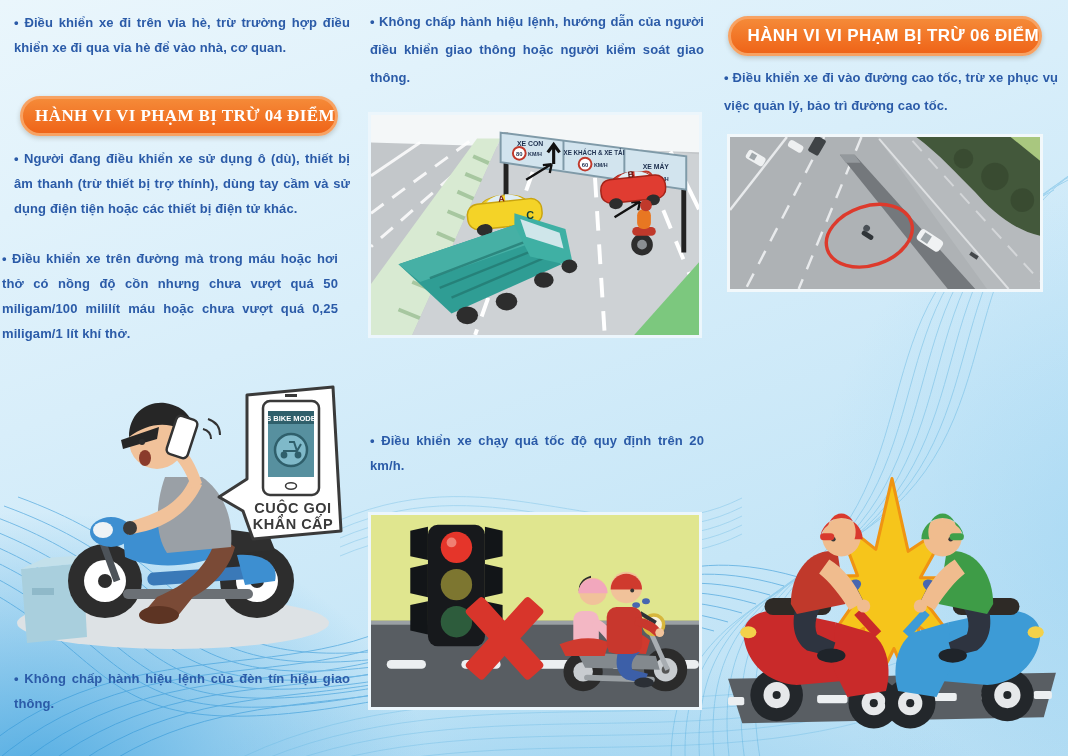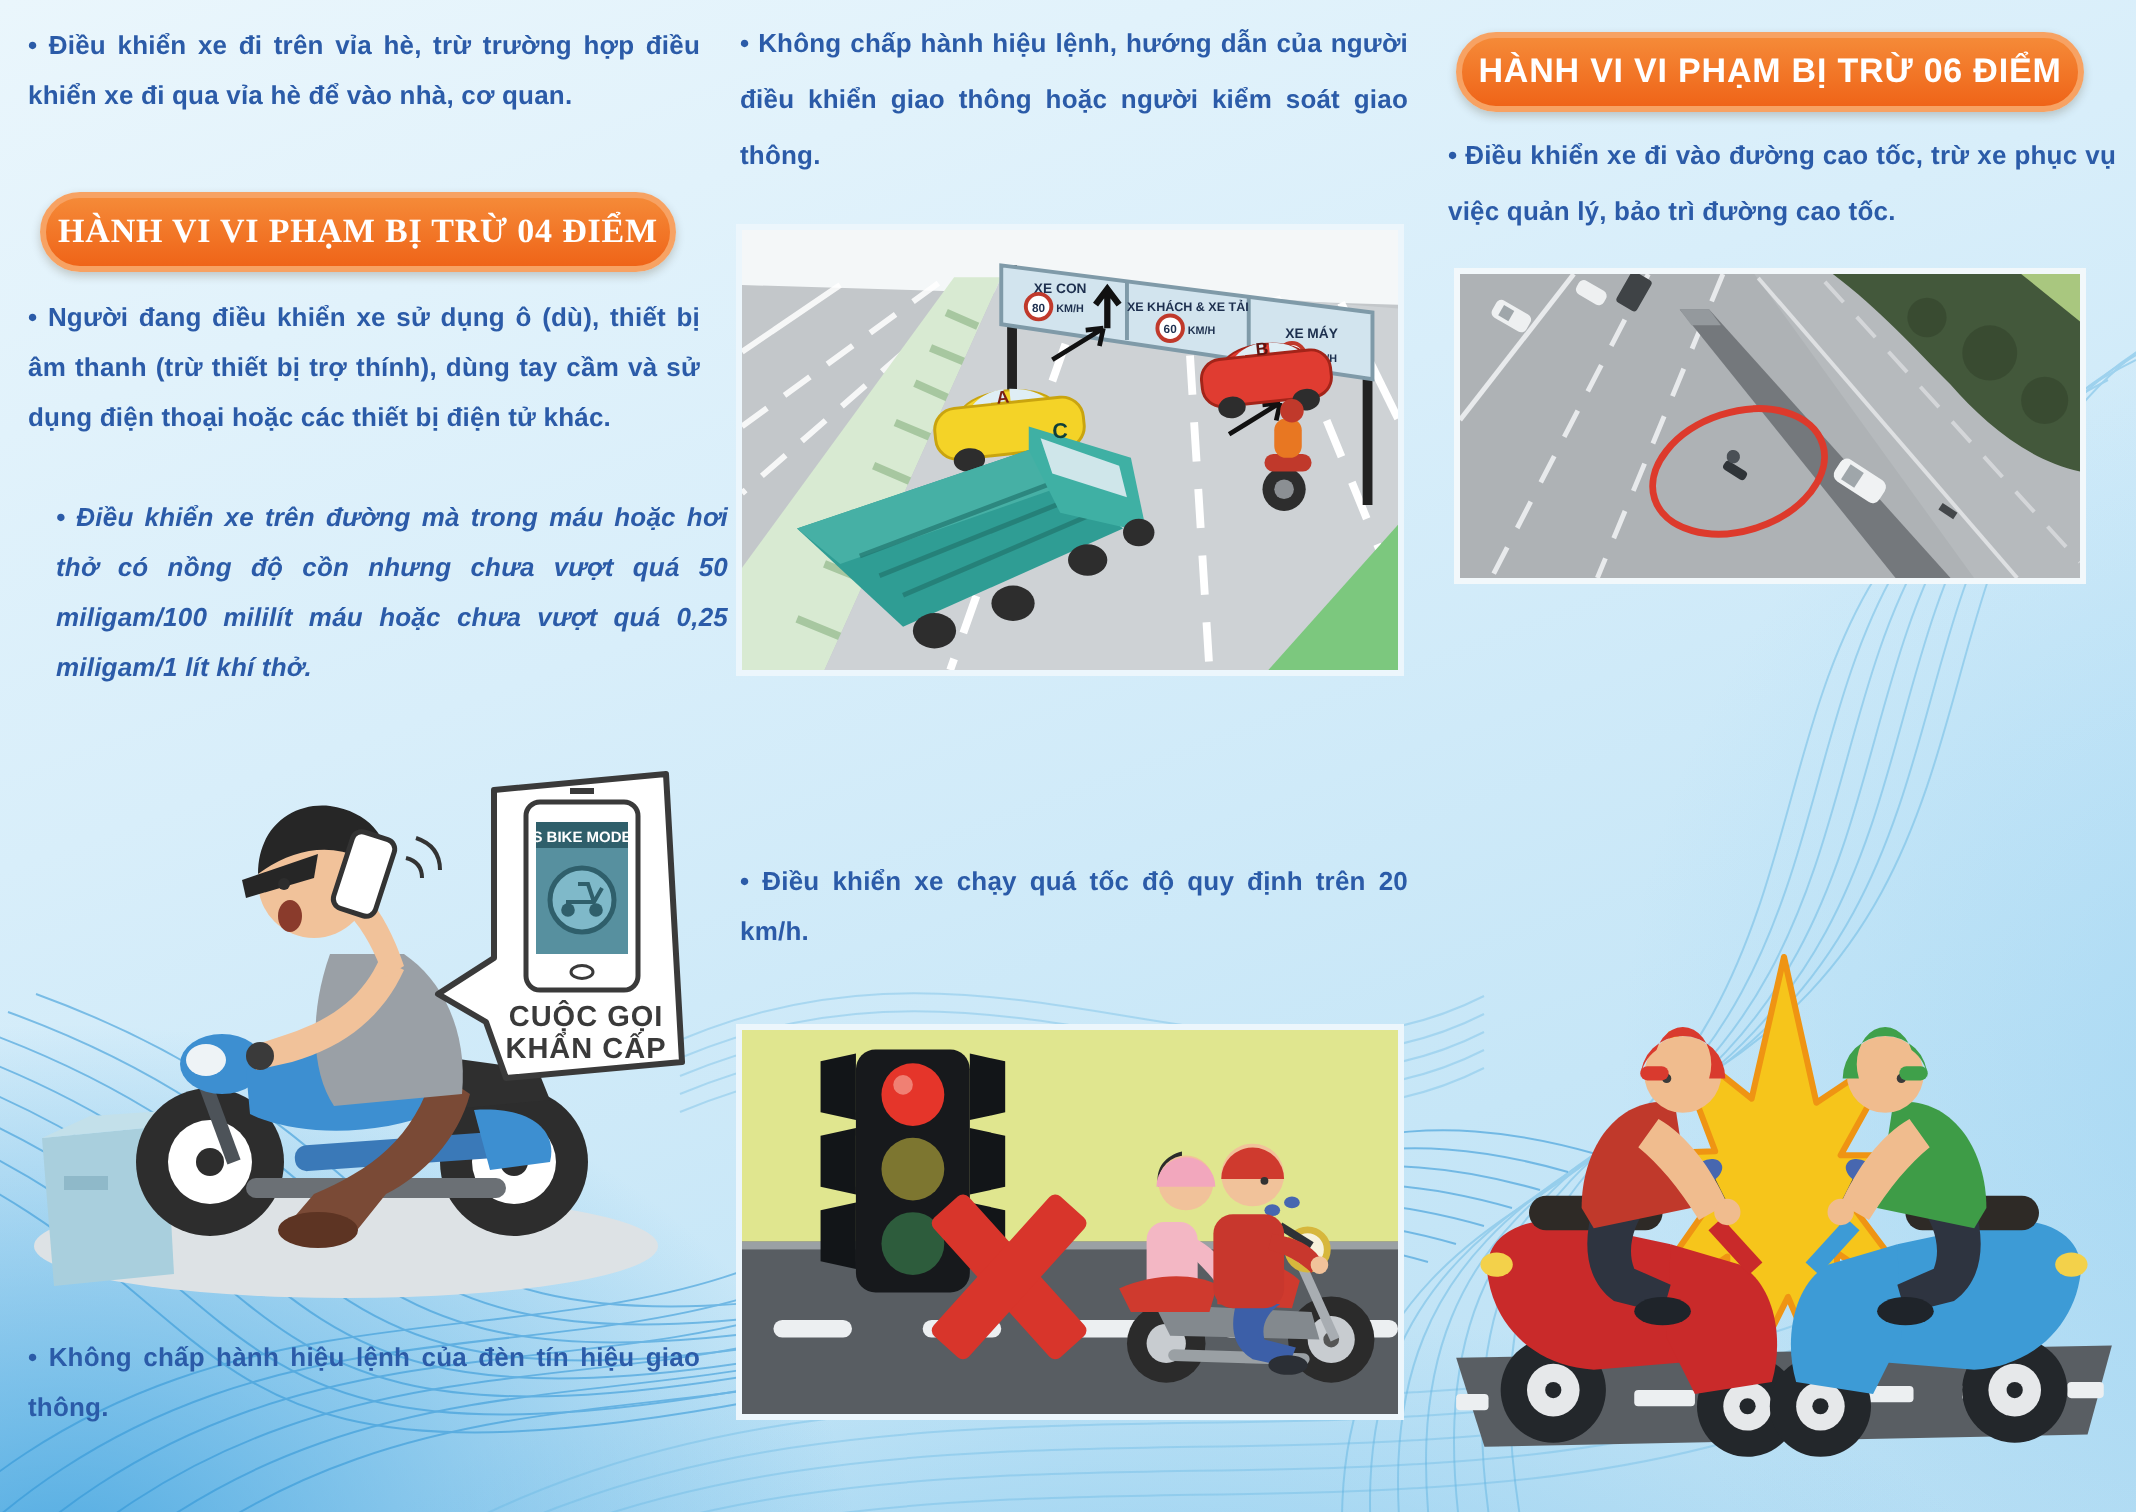--- a/index.html
+++ b/index.html
@@ -12,21 +12,21 @@
       radial-gradient(ellipse 520px 620px at 105% 72%, rgba(135,202,240,.40), rgba(135,202,240,0) 60%),
       linear-gradient(160deg,#eaf6fc 0%,#d8eefa 38%,#c6e6f7 72%,#b9dff4 100%);
   }
   .waves{position:absolute;left:0;top:0;pointer-events:none;}
   .body-text{
     position:absolute;margin:0;color:#2b5ba8;font-size:13px;line-height:25px;
     text-align:justify;font-weight:600;letter-spacing:.1px;
   }
   .lh28{line-height:28px;}
   .banner{
-    position:absolute;box-sizing:border-box;display:flex;align-items:center;justify-content:center;
+    position:absolute;box-sizing:border-box;display:flex;align-items:center;justify-content:flex-end;
     background:linear-gradient(180deg,#f58a38 0%,#f0username 0%,#ef6418 100%);
     background:linear-gradient(180deg,#f58a38 0%,#ef6418 100%);
     border:3px solid #f7a263;border-radius:26px;color:#ffffff;
     font-weight:bold;font-size:17px;letter-spacing:.4px;
     box-shadow:0 2px 5px rgba(60,40,10,.22);white-space:nowrap;
   }
   .illus{position:absolute;}
   .framed{position:absolute;box-sizing:border-box;border:3px solid #ecf6fc;background:#fff;}
   .illus svg,.framed svg{display:block;width:100%;height:100%;}
   svg text{font-family:"Liberation Sans",sans-serif;}
@@ -82,23 +82,23 @@
         <use href="#we" transform="translate(0,48)"></use>
     </g>
   </svg>
 
   <p class="body-text" style="left:14px;top:10px;width:336px;">• Điều khiển xe đi trên vỉa hè, trừ trường hợp điều khiển xe đi qua vỉa hè để vào nhà, cơ quan.</p>
 
   <div class="banner" style="left:20px;top:96px;width:318px;height:40px;font-family:Liberation Serif, serif;">
     <span>HÀNH VI VI PHẠM BỊ TRỪ 04 ĐIỂM</span>
   </div>
 
-  <p class="body-text" style="left:14px;top:146px;width:336px;">• Người đang điều khiển xe sử dụng ô (dù), thiết bị âm thanh (trừ thiết bị trợ thính), dùng tay cầm và sử dụng điện thoại hoặc các thiết bị điện tử khác.</p>
-
-  <p class="body-text" style="left:28px;top:246px;width:336px;font-style:italic;">• Điều khiển xe trên đường mà trong máu hoặc hơi thở có nồng độ cồn nhưng chưa vượt quá 50 miligam/100 mililít máu hoặc chưa vượt quá 0,25 miligam/1 lít khí thở.</p>
+  <p class="body-text" style="left:14px;top:146px;width:336px;">• Người đang điều khiển xe sử dụng ô (dù), thiết bị âm thanh (trừ thiết bị trợ thính), dùng tay cầm và sử dụng điện tiện hoặc các thiết bị điện tử khác.</p>
+
+  <p class="body-text" style="left:2px;top:246px;width:336px;">• Điều khiển xe trên đường mà trong máu hoặc hơi thở có nồng độ cồn nhưng chưa vượt quá 50 miligam/100 mililít máu hoặc chưa vượt quá 0,25 miligam/1 lít khí thở.</p>
 
   <div class="illus" style="left:5px;top:382px;width:345px;height:292px;">
     <svg viewBox="0 0 345 290">
       <ellipse cx="168" cy="240" rx="156" ry="26" fill="#dde2e5"></ellipse>
       <g>
         <polygon points="16,186 78,180 82,254 22,260" fill="#a9cfdd"></polygon>
         <polygon points="16,186 40,175 100,171 78,180" fill="#c3e0ea"></polygon>
         <rect x="27" y="205" width="22" height="7" fill="#8fb9c9"></rect>
       </g>
       <g>

